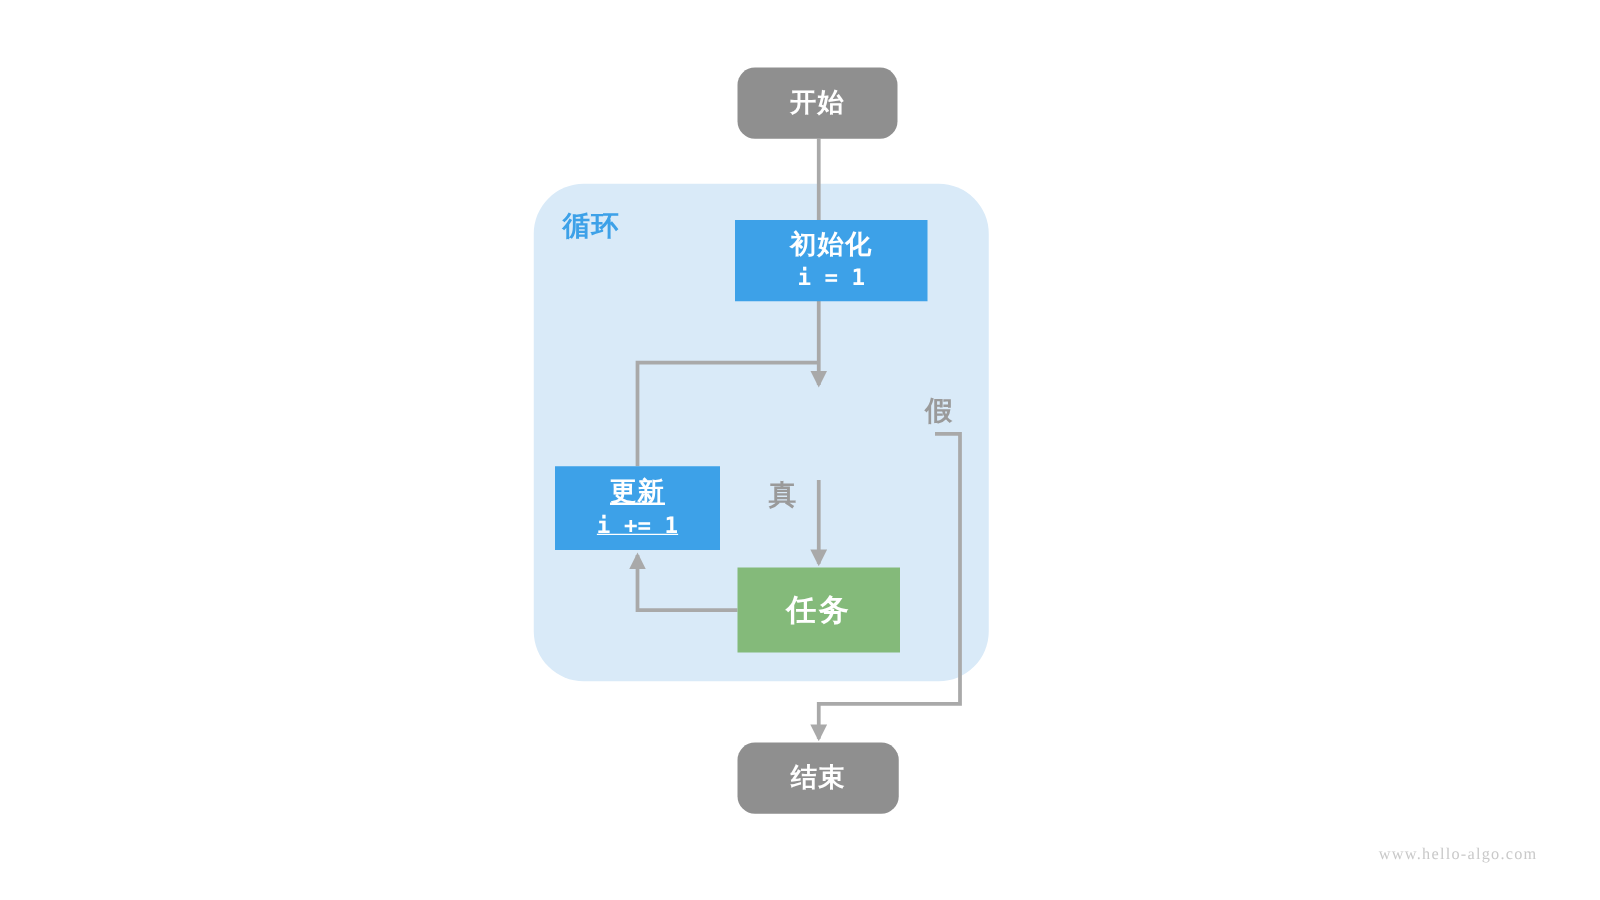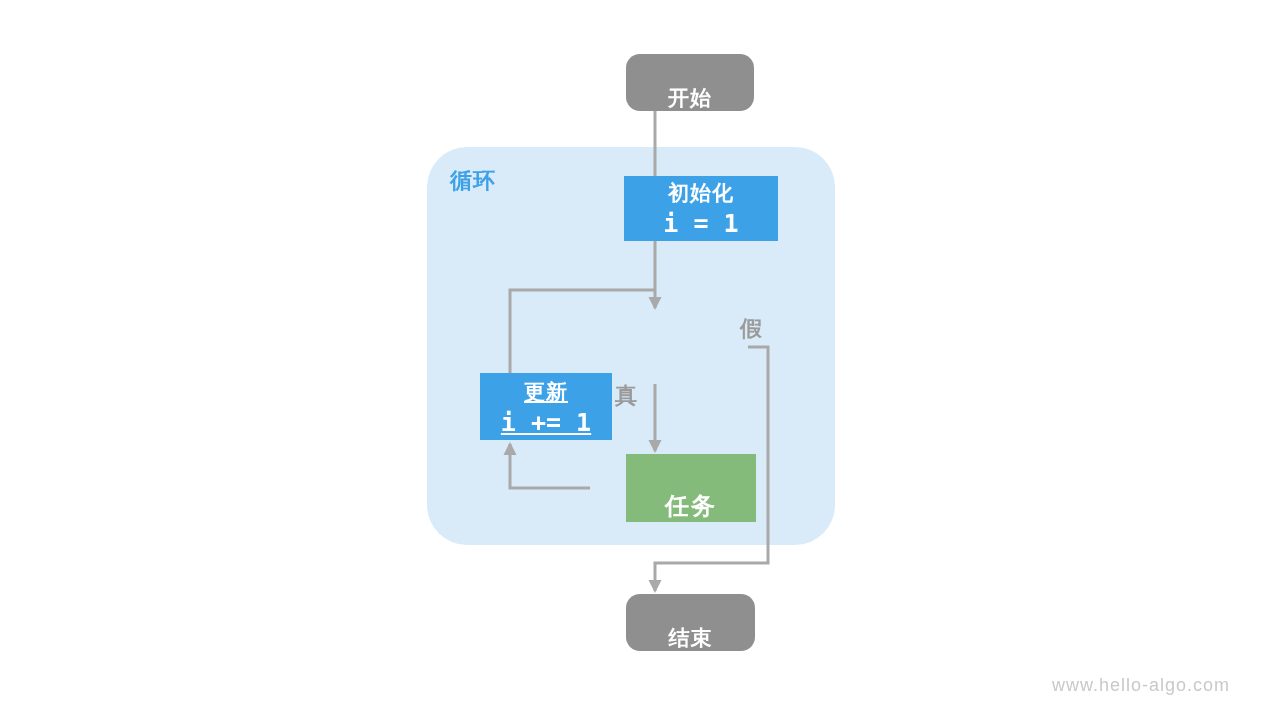--- a/index.html
+++ b/index.html
@@ -16,21 +16,20 @@
     overflow: hidden;
   }
   .loop-container {
     position: absolute;
     left: 427px;
     top: 147px;
     width: 364px;
     height: 398px;
     background: var(--loop-bg, #D9EAF8);
     border-radius: 40px;
-    padding-left: 44px;
   }
   .loop-label {
     position: absolute;
     left: 23px;
     top: 19px;
     font-size: 22px;
     font-weight: bold;
     color: var(--accent-blue, #3DA1E8);
     letter-spacing: 1px;
   }
@@ -46,26 +45,25 @@
   }
   .arrowhead {
     fill: var(--line-gray, #A9A9A9);
     stroke: none;
   }
   .node {
     position: absolute;
     display: flex;
     flex-direction: column;
     align-items: center;
-    justify-content: flex-end;
+    justify-content: center;
     color: var(--text-white, #FFFFFF);
     font-weight: 600;
     box-sizing: border-box;
     text-align: center;
-    margin-left: 36px;
   }
   .terminal {
     background: var(--node-gray, #8F8F8F);
     border-radius: 14px;
     font-size: 23px;
     letter-spacing: 2px;
   }
   .process {
     background: var(--accent-blue, #3DA1E8);
   }
@@ -79,42 +77,42 @@
     clip-path: polygon(50% 0%, 100% 50%, 50% 100%, 0% 50%);
   }
   .zh-line {
     font-size: 21px;
     letter-spacing: 1px;
     line-height: 1.3;
   }
   .code-line {
     font-family: "DejaVu Sans Mono", monospace;
     font-weight: bold;
-    font-size: 25px;
+    font-size: 18px;
     line-height: 1.4;
   }
   .cond-text {
     font-family: "DejaVu Sans Mono", monospace;
     font-weight: bold;
     font-size: 24px;
     letter-spacing: 2px;
   }
   .edge-label {
     position: absolute;
     font-size: 22px;
     font-weight: bold;
     color: var(--label-gray, #9A9A9A);
     letter-spacing: 1px;
   }
   .watermark {
     position: absolute;
     right: 50px;
     top: 675px;
-    font-family: Liberation Sans, sans-serif;
-    font-size: 18px;
+    font-family: Liberation Serif, serif;
+    font-size: 13px;
     color: var(--watermark-gray, #C9C9C9);
     letter-spacing: 1px;
   }
 </style>
 </head>
 <body>
 
 <div class="canvas">
 
   <div class="loop-container">

